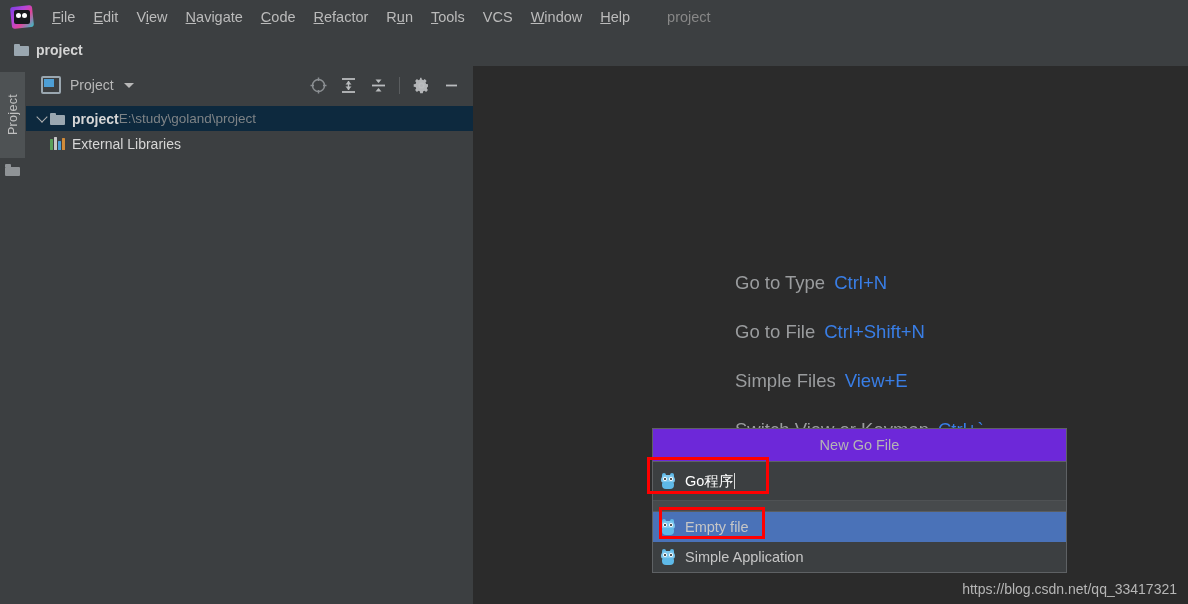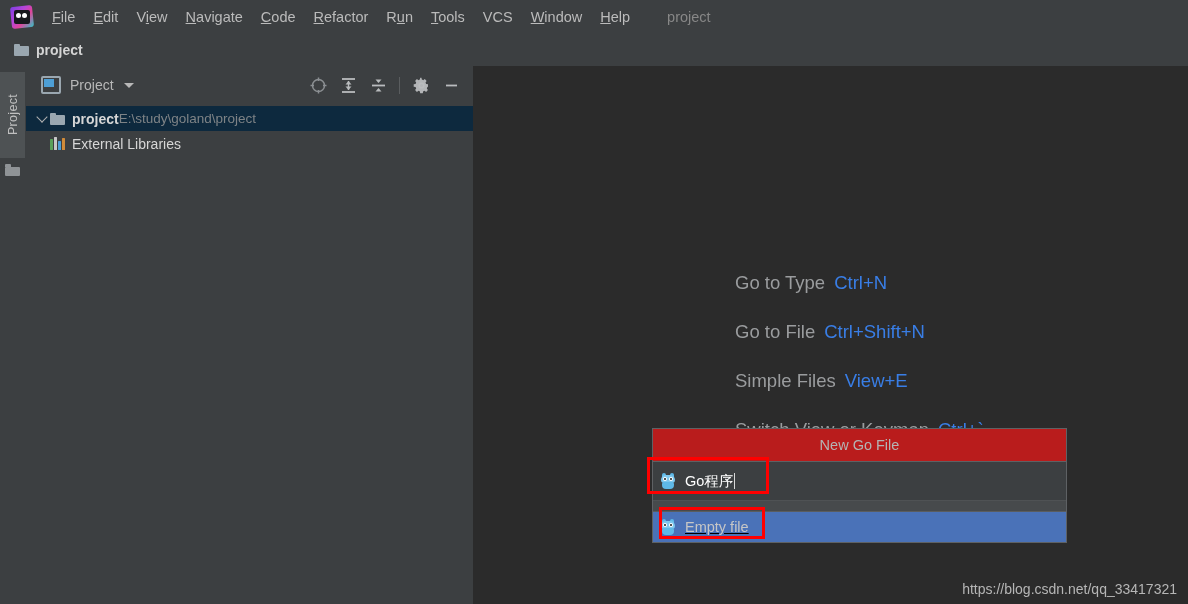--- a/index.html
+++ b/index.html
@@ -344,21 +344,21 @@
     position: absolute;
     left: 652px; top: 428px;
     width: 415px;
     background: #3c3f41;
     border: 1px solid #5e6164;
     box-sizing: border-box;
     z-index: 40;
   }
   .popup-header {
     height: 32px;
-    background: #b91c1c;
+    background: #6d28d9;
     border-bottom: 1px solid #5e6164;
     display: flex;
     align-items: center;
     justify-content: center;
     font-size: 14.5px;
     color: #b4b4b4;
   }
   .popup-input-row {
     height: 38px;
     background: #3c3f41;
@@ -372,21 +372,21 @@
     background: #474a4c;
     border-bottom: 1px solid #5a5d5f;
   }
   .popup-item {
     height: 30px;
     display: flex;
     align-items: center;
     padding-left: 8px;
     cursor: default;
   }
-  .popup-item.selected { background: #4a72b8; text-decoration: underline; }
+  .popup-item.selected { background: #4a72b8; }
   .popup-text {
     font-size: 14.5px;
     color: #c6c6c6;
     margin-left: 10px;
     white-space: nowrap;
   }
   .popup-input-text {
     font-size: 14.5px;
     color: #ffffff;
     margin-left: 10px;
@@ -624,19 +624,30 @@
         <div class="ear-l"></div>
           <div class="ear-r"></div>
         <div class="head"></div>
         <div class="eye a"></div>
           <div class="eye b"></div>
         <div class="body"></div>
       </div>
       <div class="popup-text">Empty file</div>
     </div>
 
+    <div class="popup-item">
+      <div class="gopher">
+        <div class="ear-l"></div>
+          <div class="ear-r"></div>
+        <div class="head"></div>
+        <div class="eye a"></div>
+          <div class="eye b"></div>
+        <div class="body"></div>
+      </div>
+      <div class="popup-text">Simple Application</div>
+    </div>
 
   </div>
 
   <div class="redbox" style="left:647px; top:457px; width:122px; height:37px;"></div>
   <div class="redbox" style="left:659px; top:507px; width:106px; height:32px;"></div>
 
 </div>
 
 </body></html>

